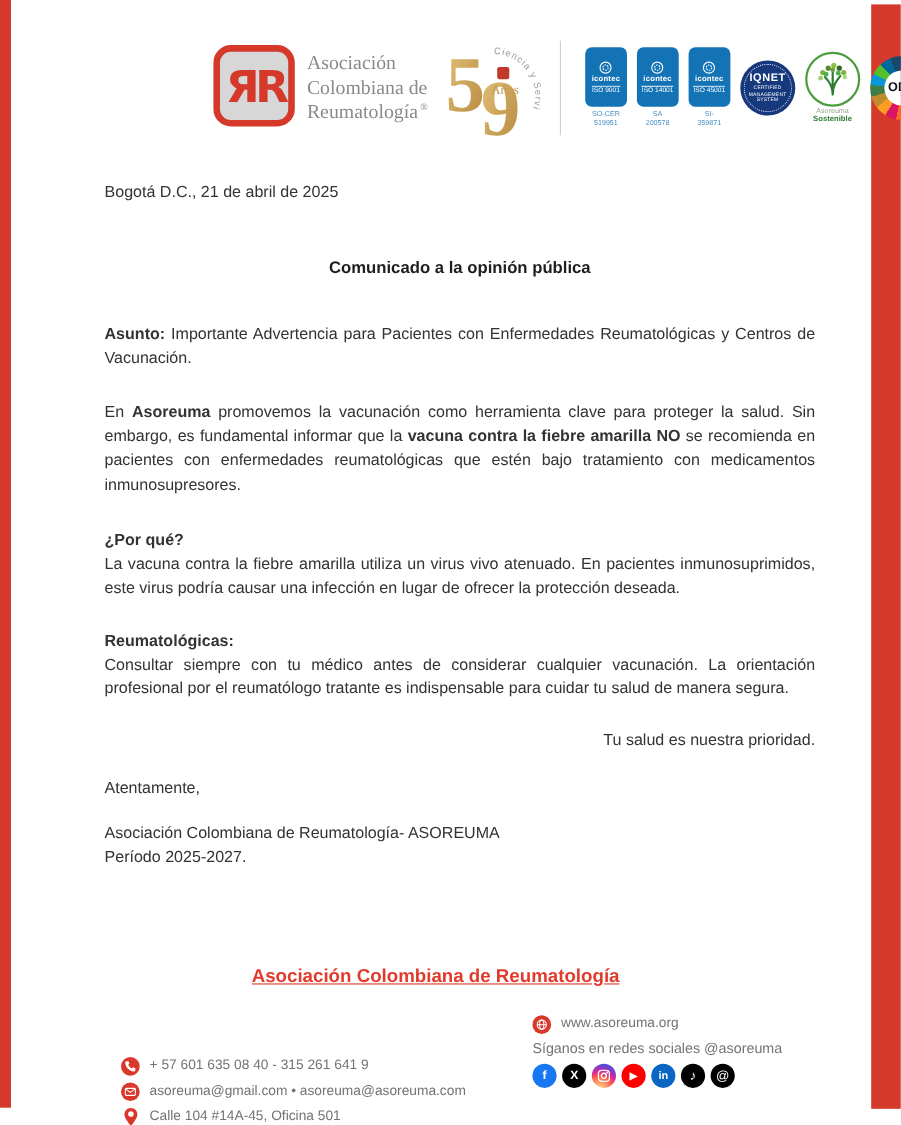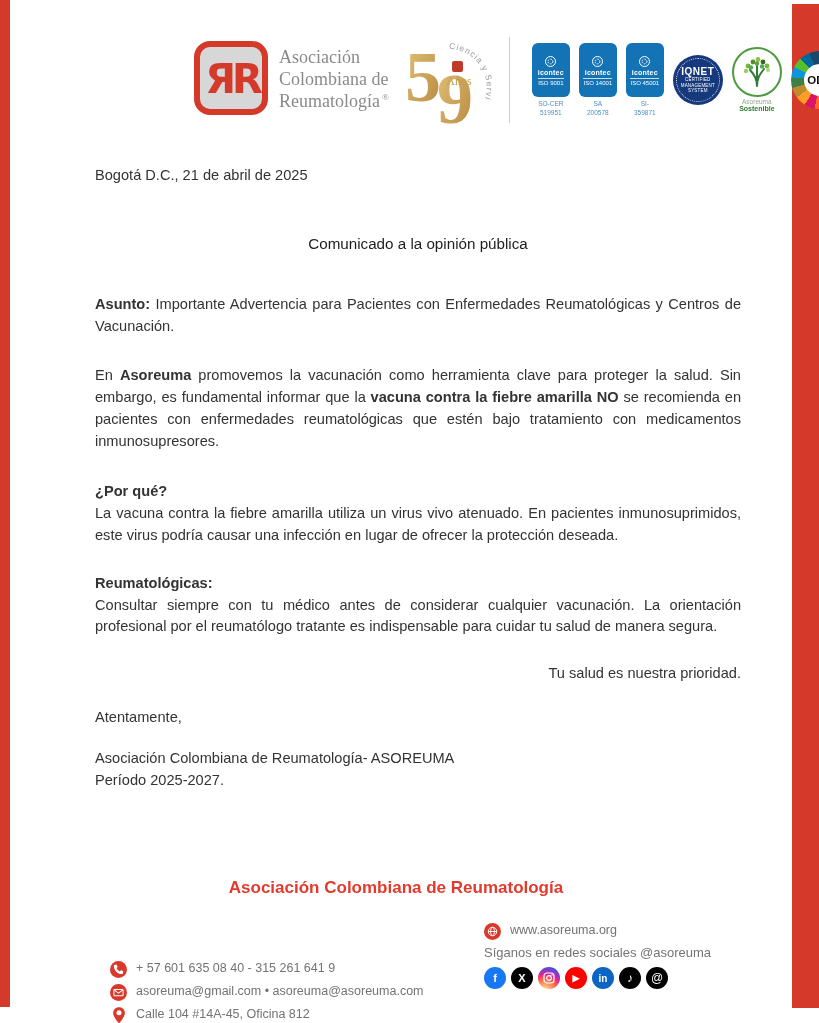--- a/index.html
+++ b/index.html
@@ -43,33 +43,33 @@
     #FF3A21 0 105.9deg,#26BDE2 0 127.1deg,#FCC30B 0 148.2deg,#A21942 0 169.4deg,#FD6925 0 190.6deg,
     #DD1367 0 211.8deg,#FD9D24 0 232.9deg,#BF8B2E 0 254.1deg,#3F7E44 0 275.3deg,#0A97D9 0 296.5deg,
     #56C02B 0 317.6deg,#00689D 0 338.8deg,#19486A 0 360deg);}
   .ods-center{width:32px;height:32px;background:#fff;border-radius:50%;display:flex;align-items:center;
               justify-content:center;font-weight:bold;font-size:11.5px;color:#111;}
 
   
   main{position:absolute;top:158px;left:95px;width:646px;font-size:14.6px;line-height:1.5;color:#333;}
   main p{margin:0;}
   .date{margin-top:7px;}
-  .title{font-size:15.2px;font-weight:normal;text-align:center;color:#1e1e1e;margin:46px 0 0;}
+  .title{font-size:15.2px;font-weight:bold;text-align:center;color:#1e1e1e;margin:46px 0 0;}
   .just{text-align:justify;}
   .p-asunto{margin-top:38px;}
   .p-intro{margin-top:28px;}
   .sec-h{font-weight:bold;margin-top:28px;}
   .sec-h2{font-weight:bold;margin-top:26px;}
   .closing{margin-top:25px;text-align:right;}
   .salutation{margin-top:22px;}
   .signature{margin-top:19px;}
 
   
   footer{position:absolute;left:0;right:27px;top:866px;}
-  .f-head{text-align:center;color:#E23A2C;font-weight:bold;font-size:17px;margin:12px 0 24px;}
+  .f-head{text-align:center;color:#E23A2C;font-weight:bold;font-size:17px;margin:12px 0 24px;text-decoration:underline;}
   .f-cols{display:flex;padding-left:110px;}
   .f-left{width:360px;flex:0 0 360px;margin-top:38px;}
   .f-right{flex:1;padding-left:14px;}
   .f-row{display:flex;align-items:flex-start;gap:9px;margin-bottom:5px;color:#737373;font-size:12.5px;line-height:1.3;}
   .f-ic{width:17px;height:17px;border-radius:50%;background:#D8392B;flex:0 0 17px;
         display:flex;align-items:center;justify-content:center;margin-top:1px;}
   .f-ic.pin{background:transparent;}
   .f-social-text{color:#737373;font-size:13px;margin:4px 0 7px;}
   .f-social{display:flex;gap:5px;}
   .s-ic{width:22px;height:22px;border-radius:50%;color:#fff;display:flex;align-items:center;
@@ -250,21 +250,21 @@
           <span class="f-txt">asoreuma@gmail.com • asoreuma@asoreuma.com</span>
         </div>
         <div class="f-row">
           <span class="f-ic pin">
             <svg width="16" height="19" viewBox="0 0 12 14">
                 <path d="M6 0.8 C3.4 0.8 1.6 2.8 1.6 5.2 C1.6 8.2 6 13 6 13 C6 13 10.4 8.2 10.4 5.2 C10.4 2.8 8.6 0.8 6 0.8 Z" fill="#D8392B"></path>
                 <circle cx="6" cy="5" r="1.9" fill="#fff"></circle>
               </svg>
           </span>
           <div class="f-txt">
-            <div>Calle 104 #14A-45, Oficina 812</div>
+            <div>Calle 104 #14A-45, Oficina 501</div>
             <div>Bogotá, Colombia</div>
           </div>
         </div>
       </div>
       <div class="f-right">
         <div class="f-row">
           <span class="f-ic">
             <svg width="11" height="11" viewBox="0 0 12 12">
                 <circle cx="6" cy="6" r="4.6" fill="none" stroke="#fff" stroke-width="1"></circle>
                 <ellipse cx="6" cy="6" rx="2.1" ry="4.6" fill="none" stroke="#fff" stroke-width="1"></ellipse>

